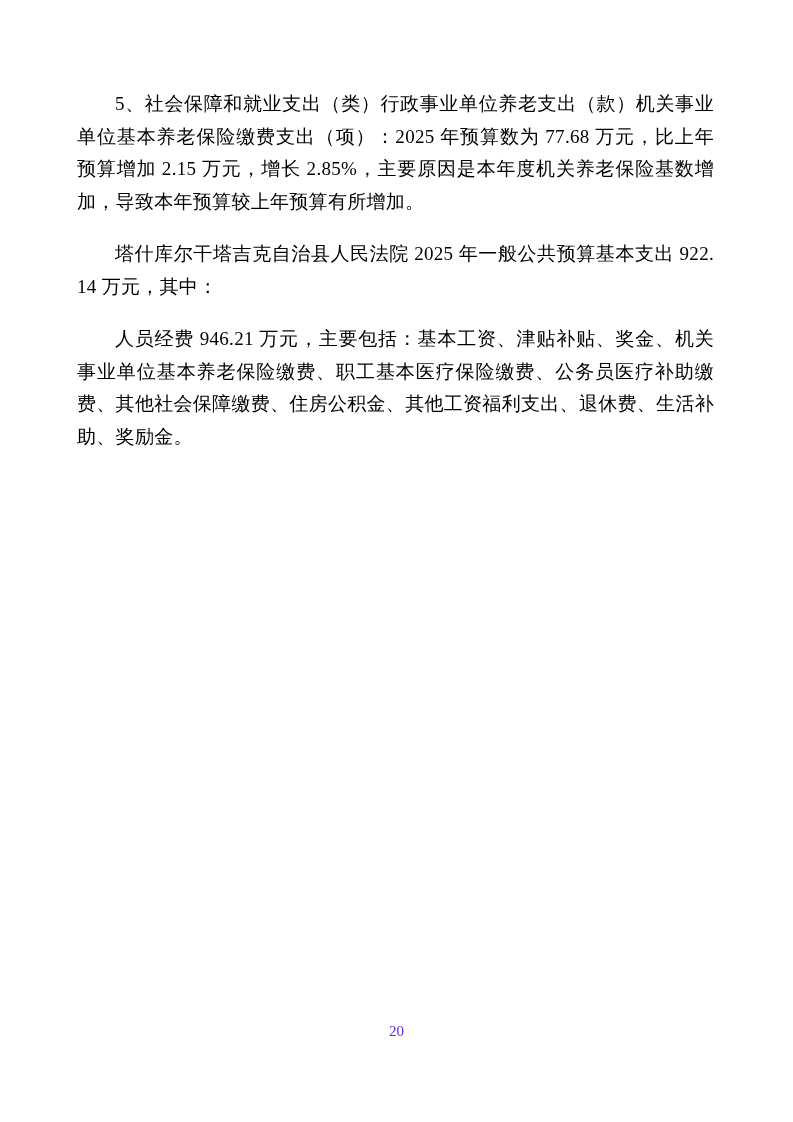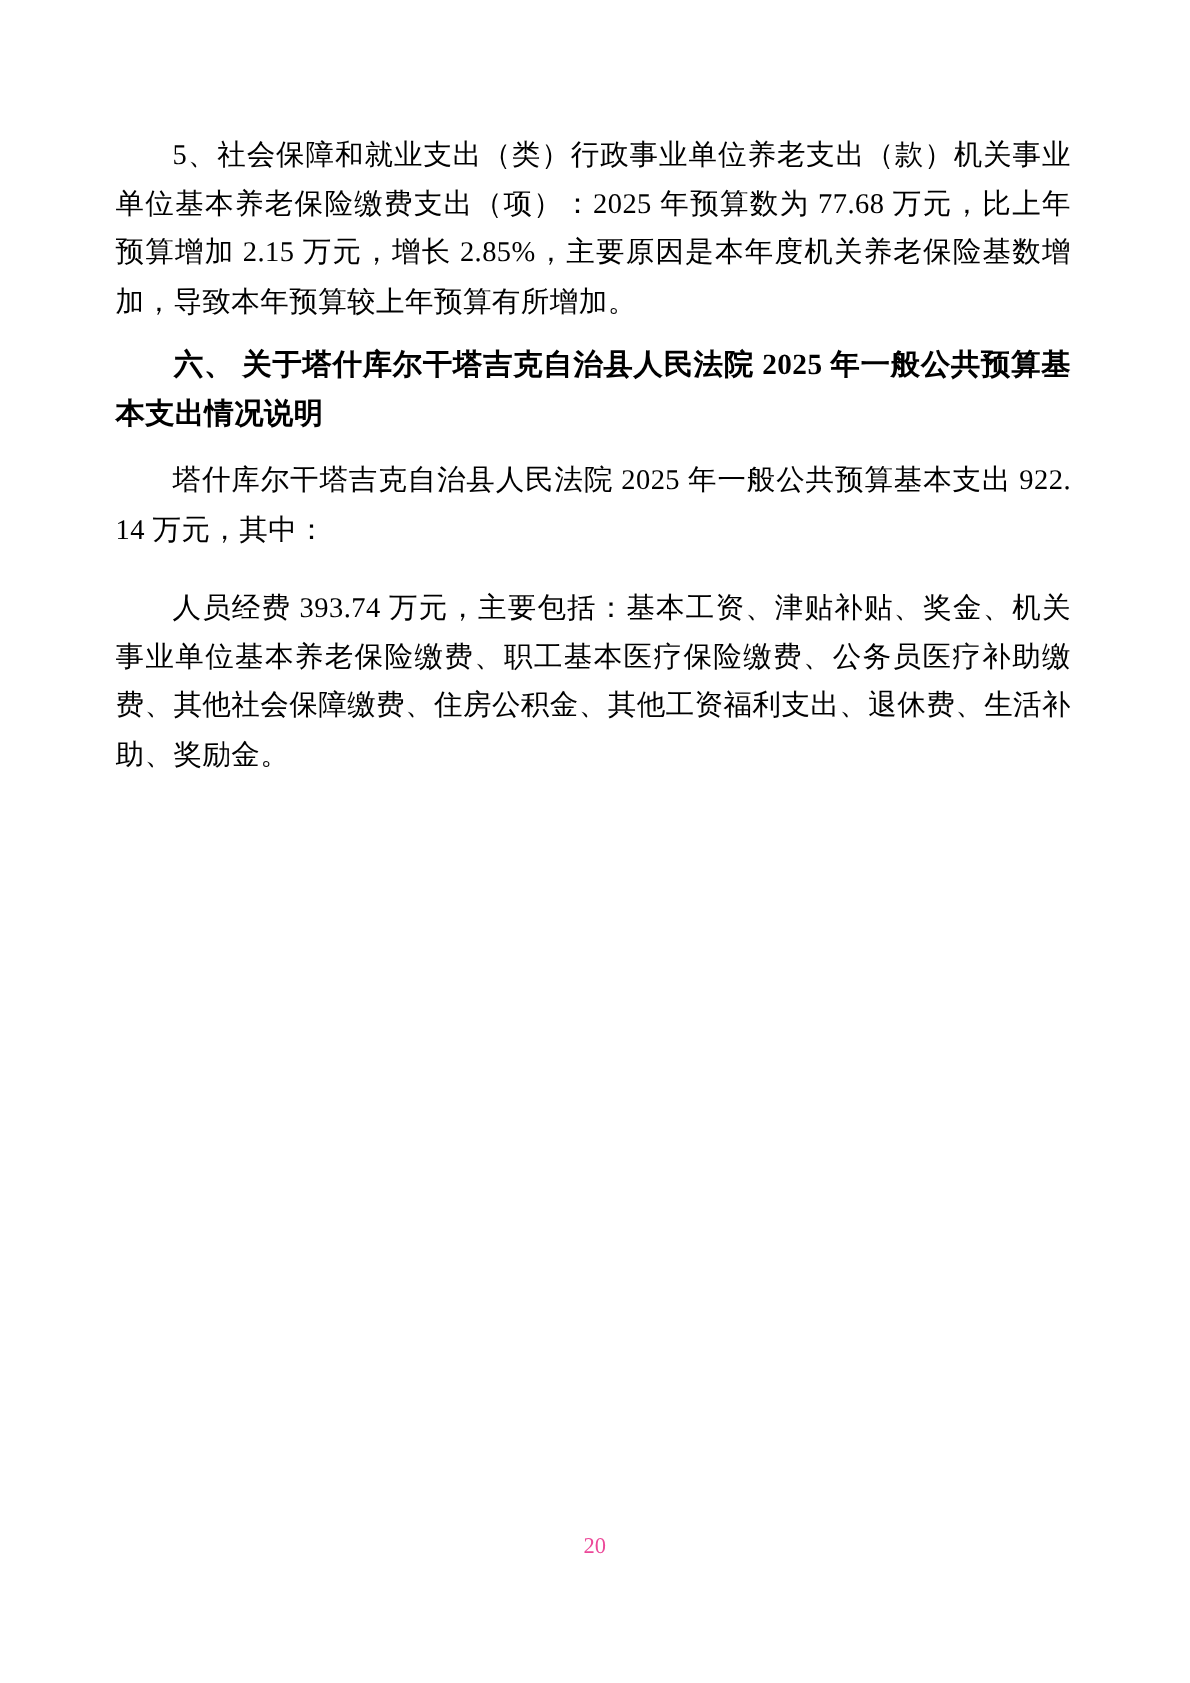--- a/index.html
+++ b/index.html
@@ -44,38 +44,37 @@
     word-break: break-all;
   }
   .page-number {
     position: absolute;
     top: 1022px;
     left: 0;
     width: 100%;
     text-align: center;
     font-size: 15px;
     line-height: 18px;
-    color: #ec4899;
+    color: #6d28d9;
     font-family: "Liberation Serif", "DejaVu Serif", serif;
   }
 </style>
 </head>
 <body>
 
 <div class="page">
   <div class="content">
 
     <p class="body-para">5、社会保障和就业支出（类）行政事业单位养老支出（款）机关事业单位基本养老保险缴费支出（项）：2025 年预算数为 77.68 万元，比上年预算增加 2.15 万元，增长 2.85%，主要原因是本年度机关养老保险基数增加，导致本年预算较上年预算有所增加。</p>
 
 
 
 
-    <h2 class="section-heading">六、 关于塔什库尔干塔吉克自治县人民法院 2025 年一般公共预算基本支出情况说明</h2>
 
     <p class="body-para">塔什库尔干塔吉克自治县人民法院 2025 年一般公共预算基本支出 922.14 万元，其中：</p>
 
-    <p class="body-para">人员经费 393.74 万元，主要包括：基本工资、津贴补贴、奖金、机关事业单位基本养老保险缴费、职工基本医疗保险缴费、公务员医疗补助缴费、其他社会保障缴费、住房公积金、其他工资福利支出、退休费、生活补助、奖励金。</p>
+    <p class="body-para">人员经费 946.21 万元，主要包括：基本工资、津贴补贴、奖金、机关事业单位基本养老保险缴费、职工基本医疗保险缴费、公务员医疗补助缴费、其他社会保障缴费、住房公积金、其他工资福利支出、退休费、生活补助、奖励金。</p>
 
 
   </div>
 
   <div class="page-number">20</div>
 </div>
 
 </body></html>

